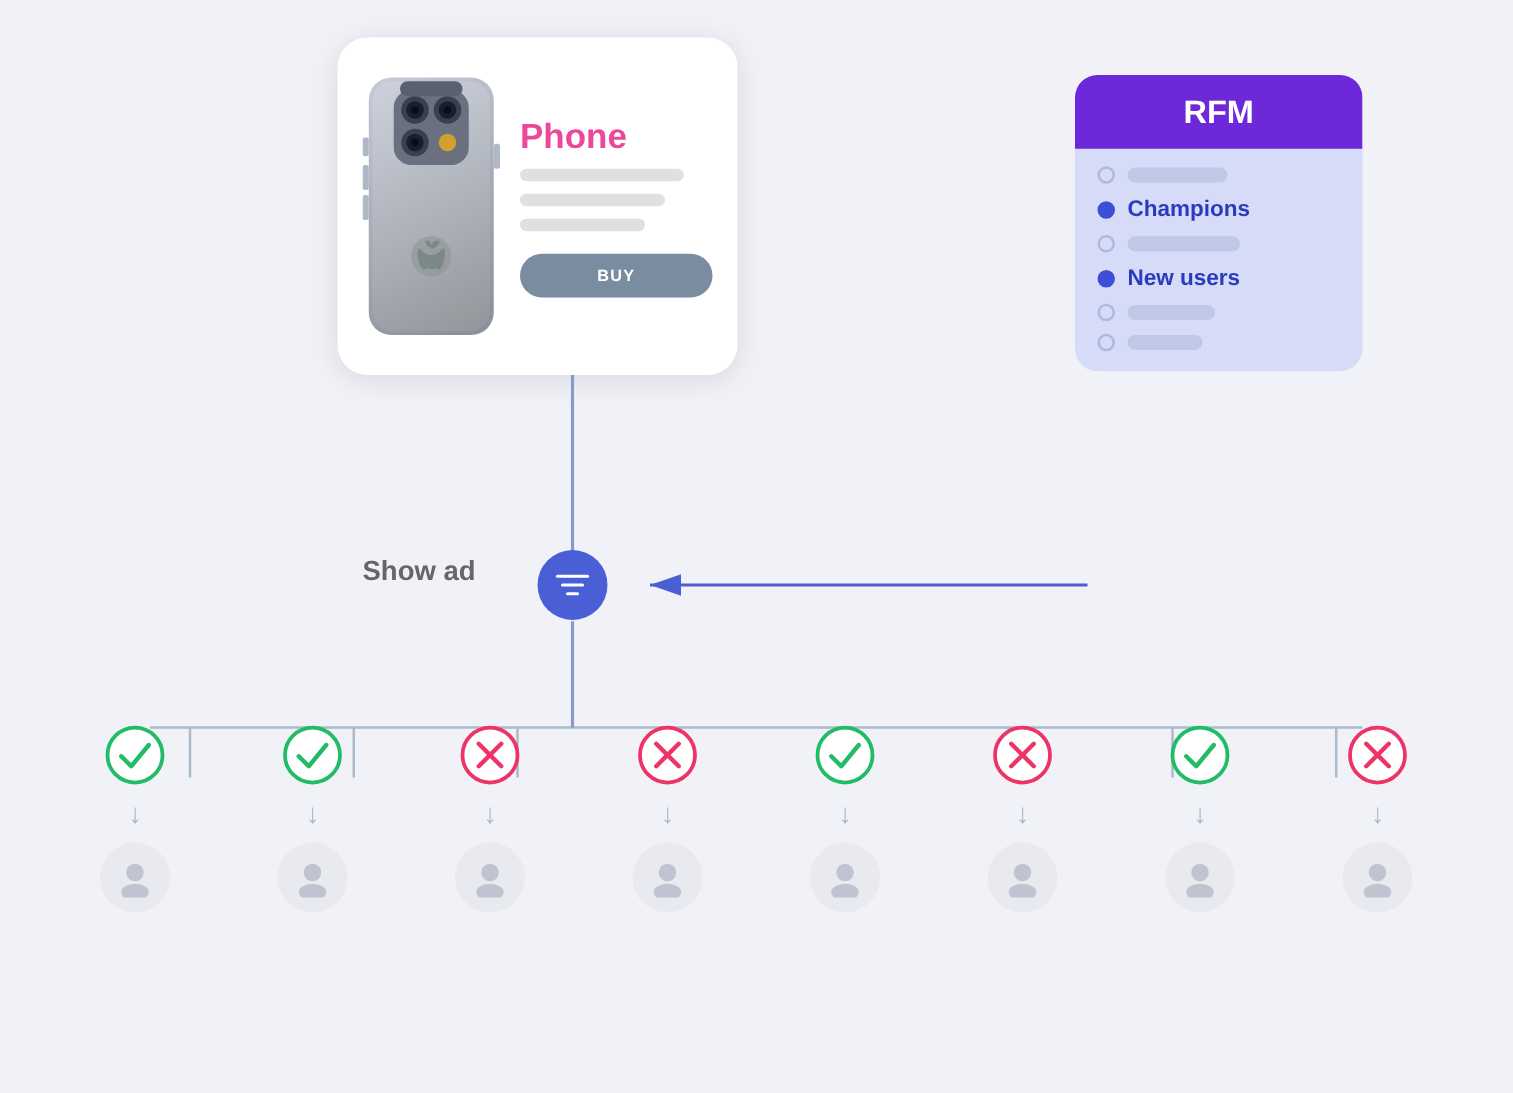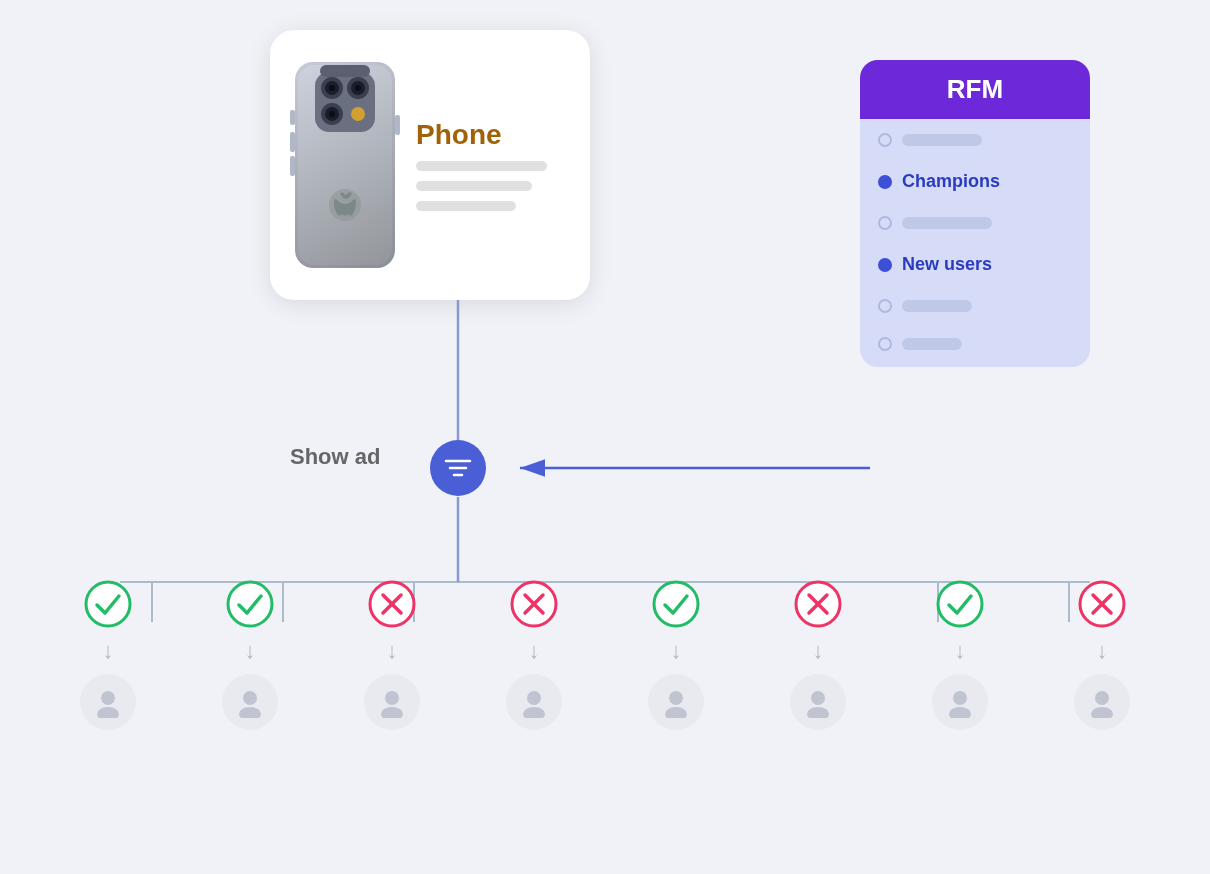--- a/index.html
+++ b/index.html
@@ -48,21 +48,21 @@
     .phone-card-content {
       display: flex;
       flex-direction: column;
       gap: 10px;
       flex: 1;
     }
 
     .phone-title {
       font-size: 28px;
       font-weight: 700;
-      color: #a16207;
+      color: #ec4899;
     }
 
     .text-line {
       height: 10px;
       background: #e0e0e0;
       border-radius: 6px;
     }
 
     .buy-btn {
       background: #7a8ca0;
@@ -98,21 +98,21 @@
       font-weight: 800;
       text-align: center;
       padding: 14px 0;
       border-radius: 14px 14px 0 0;
     }
 
     .rfm-body {
       padding: 14px 18px 16px 18px;
       display: flex;
       flex-direction: column;
-      gap: 24px;
+      gap: 10px;
     }
 
     .rfm-row {
       display: flex;
       align-items: center;
       gap: 10px;
     }
 
     .rfm-dot {
       width: 14px;
@@ -257,20 +257,21 @@
             <stop offset="100%" stop-color="#909498"></stop>
           </linearGradient>
         </defs>
       </svg>
     </div>
     <div class="phone-card-content">
       <div class="phone-title">Phone</div>
       <div class="text-line" style="width:85%"></div>
       <div class="text-line" style="width:75%"></div>
       <div class="text-line" style="width:65%"></div>
+      <button class="buy-btn">BUY</button>
     </div>
   </div>
 
   <div class="rfm-card">
     <div class="rfm-header">RFM</div>
     <div class="rfm-body">
 
       <div class="rfm-row">
         <div class="rfm-dot"></div>
         <div class="rfm-bar" style="width:80px"></div>

